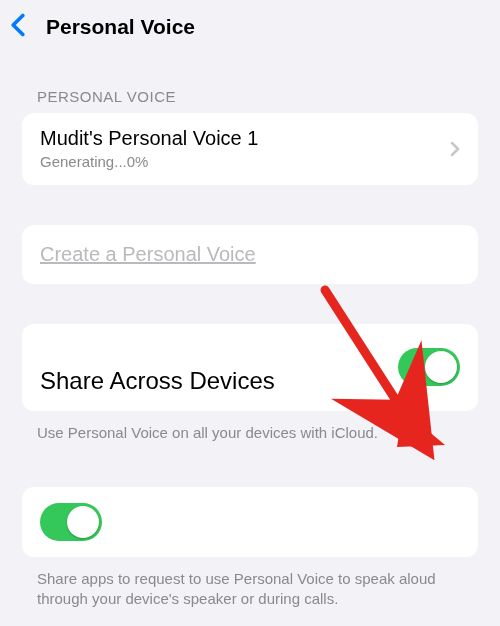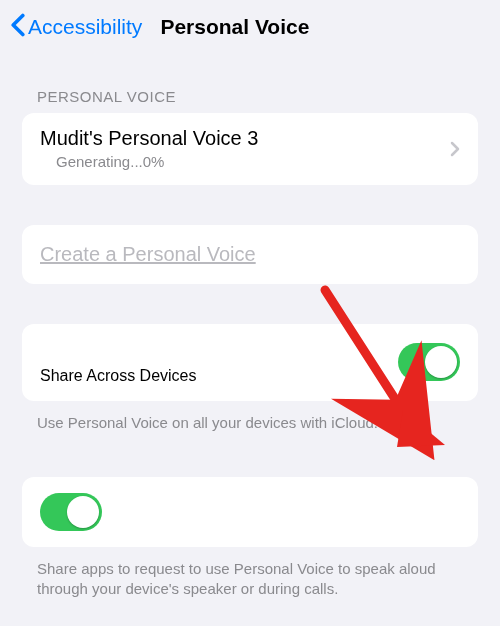--- a/index.html
+++ b/index.html
@@ -47,36 +47,36 @@
     }
     .row {
       display: flex;
       align-items: center;
       padding: 13px 18px;
       min-height: 56px;
       cursor: pointer;
     }
     .row .content { flex: 1; }
     .row-title { font-size: 20px; color: #000; line-height: 1.25; }
-    .row-sub { font-size: 15px; color: #8a8a8e; line-height: 1.3; margin-top: 1px; margin-left: 16px;}
+    .row-sub { font-size: 15px; color: #8a8a8e; line-height: 1.3; margin-top: 1px;}
     .chevron { color: #c7c7cc; display: flex; align-items: center; }
     .spacer-lg { height: 40px; }
     .create-row {
       padding: 18px 18px;
       font-size: 20px;
       color: #b9b9be;
       text-decoration: underline;
     }
     .toggle-row {
       display: flex;
       align-items: center;
       padding: 16px 18px;
       cursor: default;
     }
-    .toggle-row .label { flex: 1; font-size: 16px; color: #000; margin-top: 27px; }
+    .toggle-row .label { flex: 1; font-size: 24px; color: #000; margin-top: 27px; }
     .toggle {
       width: 62px;
       height: 38px;
       background: #34c759;
       border-radius: 19px;
       position: relative;
       cursor: pointer;
     }
     .toggle .knob {
       position: absolute;
@@ -102,31 +102,30 @@
 </head>
 <body>
 
 <div class="navbar">
   <div class="back">
     <span>
       <svg width="16" height="24" viewBox="0 0 12 20" fill="none">
         <path d="M10 2 L2 10 L10 18" stroke="#007aff" stroke-width="3" stroke-linecap="round" stroke-linejoin="round"></path>
       </svg>
     </span>
-    <span>Accessibility</span>
   </div>
   <div class="navtitle">Personal Voice</div>
 </div>
 
 <div class="section-header">PERSONAL VOICE</div>
 
 <div class="card">
   <div class="row">
     <div class="content">
-      <div class="row-title">Mudit's Personal Voice 3</div>
+      <div class="row-title">Mudit's Personal Voice 1</div>
       <div class="row-sub">Generating...0%</div>
     </div>
     <span class="chevron">
       <svg width="10" height="16" viewBox="0 0 10 16" fill="none">
         <path d="M2 2 L8 8 L2 14" stroke="#c7c7cc" stroke-width="2.5" stroke-linecap="round" stroke-linejoin="round"></path>
       </svg>
     </span>
   </div>
 </div>
 

